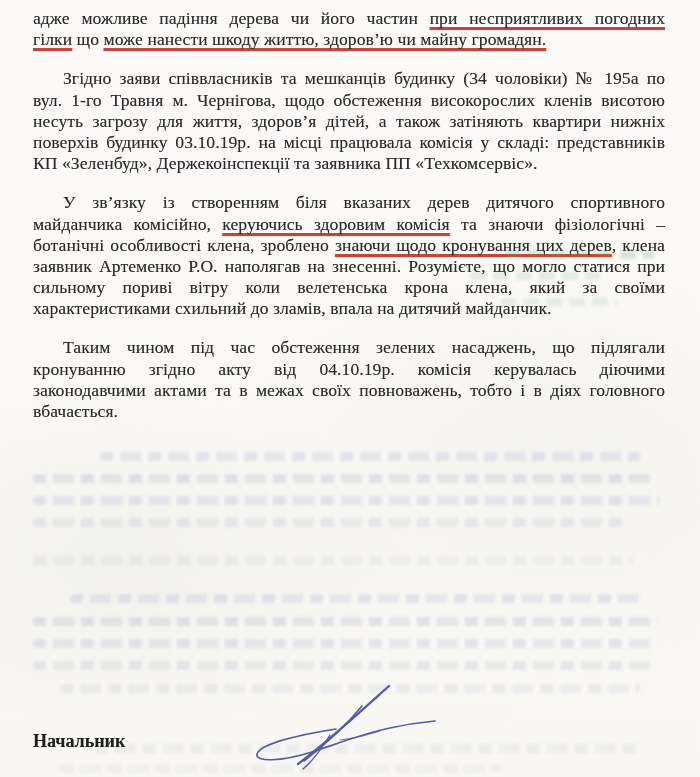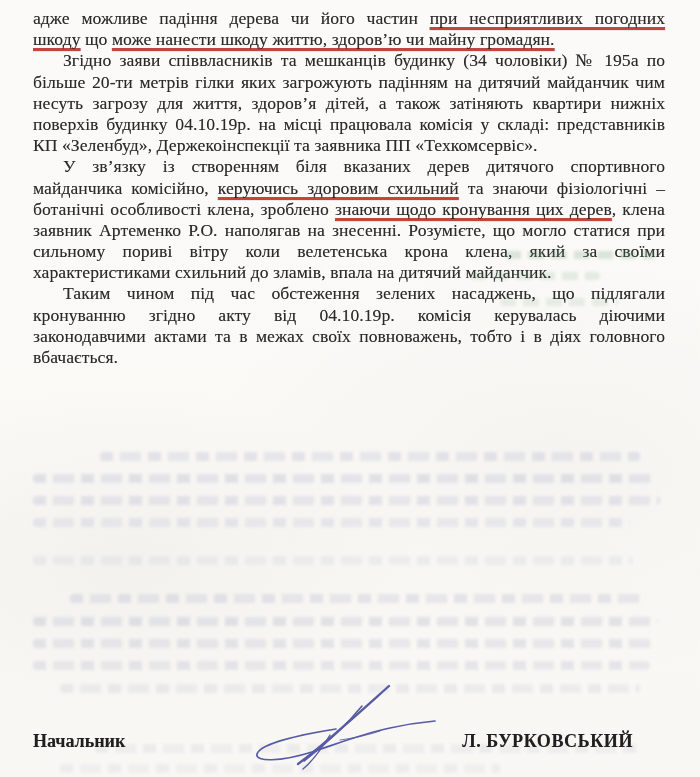--- a/index.html
+++ b/index.html
@@ -16,21 +16,21 @@
       linear-gradient(180deg,#fbfaf8 0%,#faf9f6 55%,#f8f7f3 100%);
   }
   .body-text{
     position:absolute;left:33px;top:8px;width:632px;
     font-size:17.5px;line-height:21.2px;color:#2a2a2a;
     text-shadow:0.2px 0.2px 0.6px rgba(60,60,60,.45);
     letter-spacing:0.1px;
   }
   .ln{height:21.2px;text-align:justify;text-align-last:justify;white-space:normal;}
   .ln.last{text-align-last:left;}
-  .ln.ind{text-indent:30px;}
+  .ln.ind{text-indent:30px;margin-top:18px;}
   .u{
     text-decoration:underline;
     text-decoration-color:rgba(198,56,46,.88);
     text-decoration-thickness:2.6px;
     text-underline-offset:3.2px;
     text-decoration-skip-ink:none;
   }
   .ghost{
     position:absolute;height:9px;border-radius:4px;
     filter:blur(1.6px);
@@ -56,28 +56,28 @@
   .footer .name{letter-spacing:0.6px;}
   .sig{position:absolute;left:240px;top:678px;width:200px;height:92px;}
 </style>
 </head>
 <body>
 
 <div class="page">
 
   <div class="body-text">
     <div class="ln"><span>адже можливе падіння дерева чи його частин </span><span class="u">при несприятливих погодних</span><span></span><span class="u"></span></div>
-    <div class="ln last"><span></span><span class="u">шкоду</span><span> що </span><span class="u">може нанести шкоду життю, здоров’ю чи майну громадян.</span></div>
+    <div class="ln last"><span></span><span class="u">гілки</span><span> що </span><span class="u">може нанести шкоду життю, здоров’ю чи майну громадян.</span></div>
     <div class="ln ind"><span>Згідно заяви співвласників та мешканців будинку (34 чоловіки) № 195а по</span></div>
-    <div class="ln"><span>більше 20-ти метрів гілки яких загрожують падінням на дитячий майданчик чим</span></div>
+    <div class="ln"><span>вул. 1-го Травня м. Чернігова, щодо обстеження високорослих кленів висотою</span></div>
     <div class="ln"><span>несуть загрозу для життя, здоров’я дітей, а також затіняють квартири нижніх</span></div>
-    <div class="ln"><span>поверхів будинку 04.10.19р. на місці працювала комісія у складі: представників</span></div>
+    <div class="ln"><span>поверхів будинку 03.10.19р. на місці працювала комісія у складі: представників</span></div>
     <div class="ln last"><span>КП «Зеленбуд», Держекоінспекції та заявника ПП «Техкомсервіс».</span></div>
     <div class="ln ind"><span>У зв’язку із створенням біля вказаних дерев дитячого спортивного</span></div>
-    <div class="ln"><span>майданчика комісійно, </span><span class="u">керуючись здоровим схильний</span><span> та знаючи фізіологічні –</span></div>
+    <div class="ln"><span>майданчика комісійно, </span><span class="u">керуючись здоровим комісія</span><span> та знаючи фізіологічні –</span></div>
     <div class="ln"><span>ботанічні особливості клена, зроблено </span><span class="u">знаючи щодо кронування цих дерев</span><span>, клена</span></div>
     <div class="ln"><span>заявник Артеменко Р.О. наполягав на знесенні. Розумієте, що могло статися при</span></div>
     <div class="ln"><span>сильному пориві вітру коли велетенська крона клена, який за своїми</span></div>
     <div class="ln last"><span>характеристиками схильний до зламів, впала на дитячий майданчик.</span></div>
     <div class="ln ind"><span>Таким чином під час обстеження зелених насаджень, що підлягали</span></div>
     <div class="ln"><span>кронуванню згідно акту від 04.10.19р. комісія керувалась діючими</span></div>
     <div class="ln"><span>законодавчими актами та в межах своїх повноважень, тобто і в діях головного</span></div>
     <div class="ln last"><span>вбачається.</span></div>
   </div>
 
@@ -101,16 +101,15 @@
   <svg class="sig" viewBox="0 0 200 92" fill="none" xmlns="http://www.w3.org/2000/svg">
     <path d="M 58 86 C 84 67, 120 34, 149 8" stroke="#565ba4" stroke-width="2.3" stroke-linecap="round"></path>
     <path d="M 64 83 C 86 66, 104 50, 122 28" stroke="#565ba4" stroke-width="1.6" stroke-linecap="round"></path>
     <path d="M 96 51 C 58 57, 20 66, 17 76 C 15 84, 40 84, 72 74 C 102 64, 122 56, 150 50 C 168 46, 184 44, 195 43" stroke="#565ba4" stroke-width="1.7" stroke-linecap="round"></path>
     <path d="M 90 57 C 82 70, 74 82, 63 91" stroke="#565ba4" stroke-width="1.4" stroke-linecap="round"></path>
     <path d="M 100 62 C 115 60, 128 57, 140 53" stroke="#565ba4" stroke-width="1.2" stroke-linecap="round" opacity=".8"></path>
   </svg>
 
   <div class="footer">
     <span class="title">Начальник</span>
-    <span class="name">Л. БУРКОВСЬКИЙ</span>
   </div>
 
 </div>
 
 </body></html>

